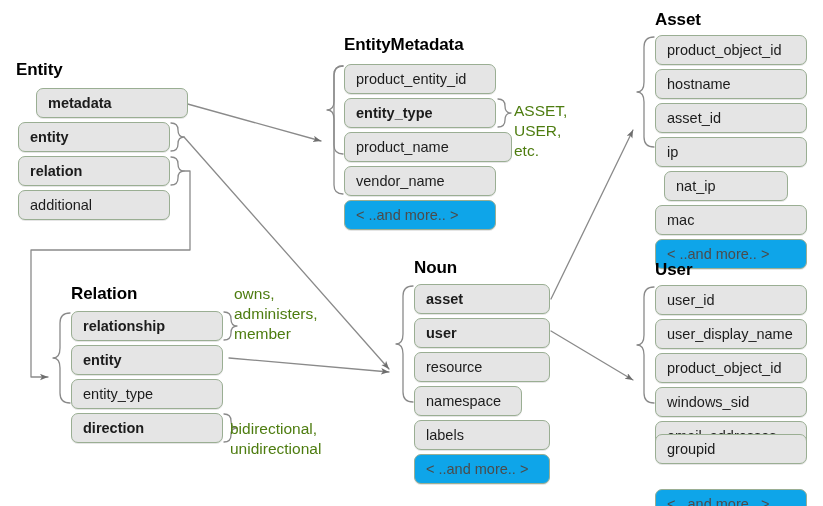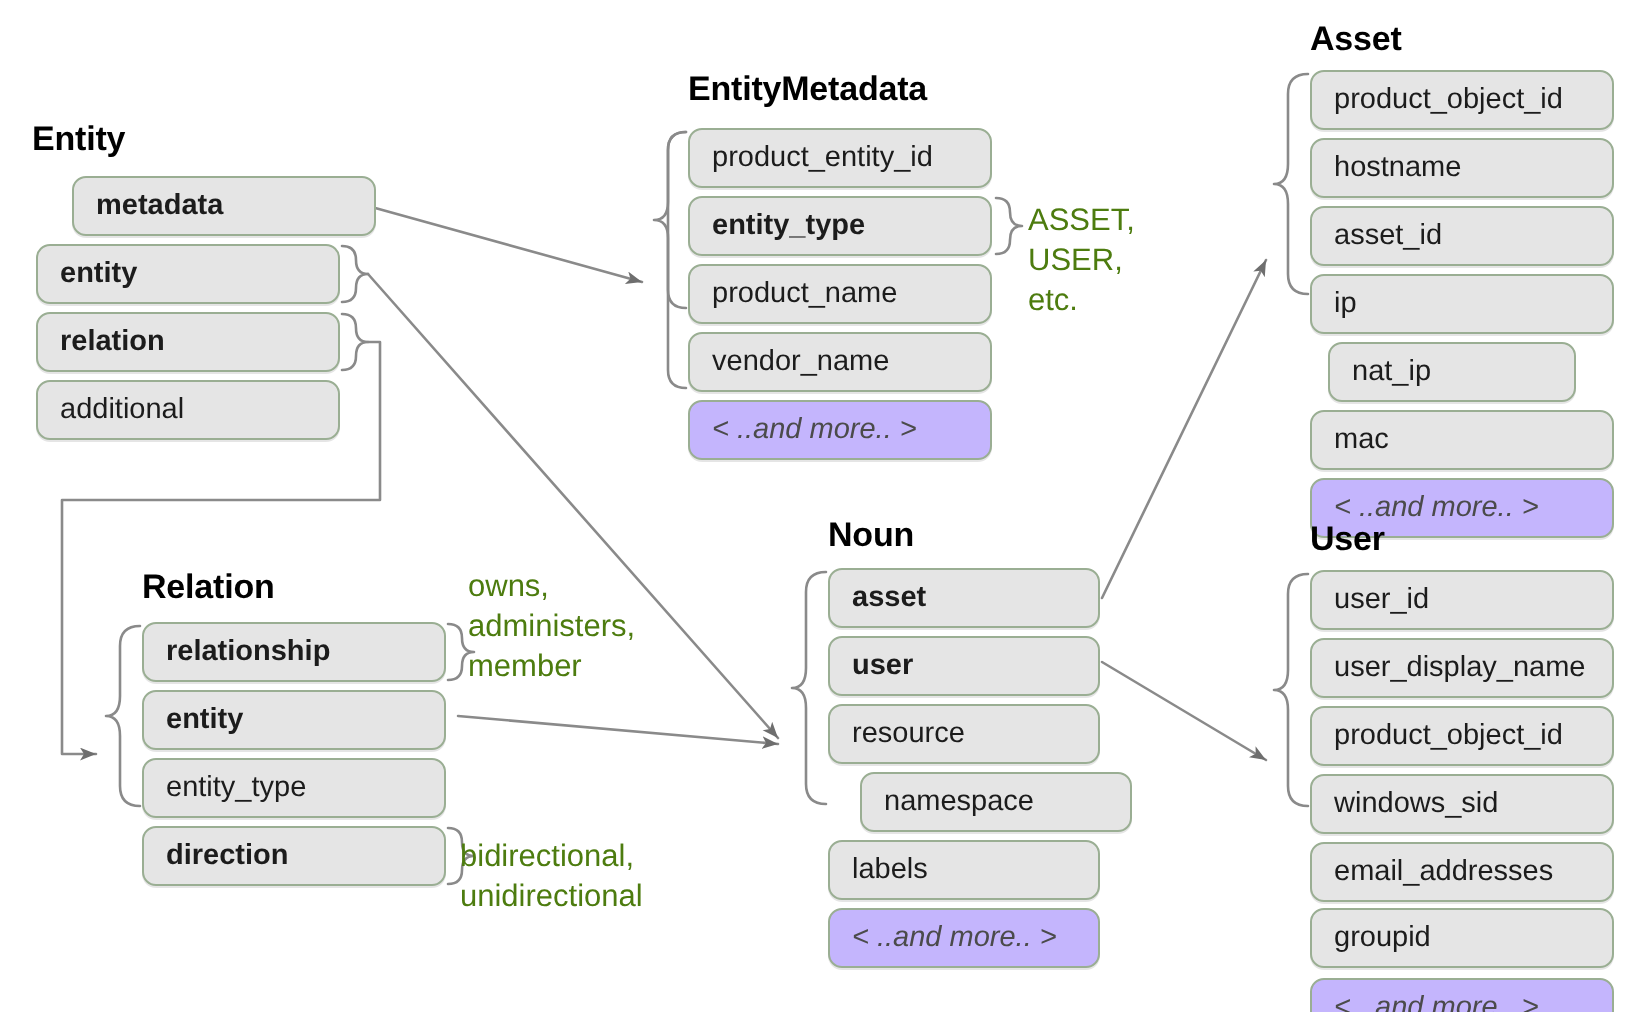--- a/index.html
+++ b/index.html
@@ -15,21 +15,21 @@
   }
   .field{
     position:absolute;box-sizing:border-box;
     background:#e5e5e5;border:1px solid #9aae93;border-radius:7px;
     height:30px;line-height:28px;
     padding:0 0 0 11px;
     font-size:14.5px;color:#1c1c1c;white-space:nowrap;
     box-shadow:0 1px 0 rgba(0,0,0,0.10);
   }
   .field.bold{font-weight:bold;}
-  .field.more{color:#4b4b4b;font-style:italic;background:#c4b5fd;}
+  .field.more{color:#4b4b4b;background:#0ea5e9;}
   .annot{
     position:absolute;font-size:15.5px;color:#4d7c0f;
     line-height:20px;white-space:pre;
   }
 </style>
 </head>
 <body>
 
 <svg id="svg-layer" viewBox="0 0 823 506" xmlns="http://www.w3.org/2000/svg">
   <defs>
@@ -76,50 +76,50 @@
 
 <div id="groups-root">
     <div class="group-title" style="left: 16px; top: 60px;">Entity</div>
     <div class="field bold" style="left: 18px; top: 88px; width: 152px; margin-left: 18px;">metadata</div>
     <div class="field bold" style="left: 18px; top: 122px; width: 152px;">entity</div>
     <div class="field bold" style="left: 18px; top: 156px; width: 152px;">relation</div>
     <div class="field" style="left: 18px; top: 190px; width: 152px;">additional</div>
     <div class="group-title" style="left: 344px; top: 35px;">EntityMetadata</div>
     <div class="field" style="left: 344px; top: 64px; width: 152px;">product_entity_id</div>
     <div class="field bold" style="left: 344px; top: 98px; width: 152px;">entity_type</div>
-    <div class="field" style="left: 344px; top: 132px; width: 152px;">product_name</div>
+    <div class="field" style="left: 344px; top: 132px; width: 168px;">product_name</div>
     <div class="field" style="left: 344px; top: 166px; width: 152px;">vendor_name</div>
     <div class="field more" style="left: 344px; top: 200px; width: 152px;">&lt; ..and more.. &gt;</div>
     <div class="group-title" style="left: 655px; top: 10px;">Asset</div>
     <div class="field" style="left: 655px; top: 35px; width: 152px;">product_object_id</div>
     <div class="field" style="left: 655px; top: 69px; width: 152px;">hostname</div>
     <div class="field" style="left: 655px; top: 103px; width: 152px;">asset_id</div>
     <div class="field" style="left: 655px; top: 137px; width: 152px;">ip</div>
     <div class="field" style="left: 664px; top: 171px; width: 124px;">nat_ip</div>
     <div class="field" style="left: 655px; top: 205px; width: 152px;">mac</div>
     <div class="field more" style="left: 655px; top: 239px; width: 152px;">&lt; ..and more.. &gt;</div>
     <div class="group-title" style="left: 71px; top: 284px;">Relation</div>
     <div class="field bold" style="left: 71px; top: 311px; width: 152px;">relationship</div>
     <div class="field bold" style="left: 71px; top: 345px; width: 152px;">entity</div>
     <div class="field" style="left: 71px; top: 379px; width: 152px;">entity_type</div>
     <div class="field bold" style="left: 71px; top: 413px; width: 152px;">direction</div>
     <div class="group-title" style="left: 414px; top: 258px;">Noun</div>
     <div class="field bold" style="left: 414px; top: 284px; width: 136px;">asset</div>
     <div class="field bold" style="left: 414px; top: 318px; width: 136px;">user</div>
     <div class="field" style="left: 414px; top: 352px; width: 136px;">resource</div>
-    <div class="field" style="left: 414px; top: 386px; width: 136px; margin-left: 16px;">namespace</div>
+    <div class="field" style="left: 414px; top: 386px; width: 108px;">namespace</div>
     <div class="field" style="left: 414px; top: 420px; width: 136px;">labels</div>
     <div class="field more" style="left: 414px; top: 454px; width: 136px;">&lt; ..and more.. &gt;</div>
     <div class="group-title" style="left: 655px; top: 260px;">User</div>
     <div class="field" style="left: 655px; top: 285px; width: 152px;">user_id</div>
     <div class="field" style="left: 655px; top: 319px; width: 152px;">user_display_name</div>
     <div class="field" style="left: 655px; top: 353px; width: 152px;">product_object_id</div>
     <div class="field" style="left: 655px; top: 387px; width: 152px;">windows_sid</div>
     <div class="field" style="left: 655px; top: 421px; width: 152px;">email_addresses</div>
-    <div class="field" style="left: 655px; top: 454px; width: 152px;">groupid</div>
+    <div class="field" style="left: 655px; top: 434px; width: 152px;">groupid</div>
     <div class="field more" style="left: 655px; top: 489px; width: 152px;">&lt; ..and more.. &gt;</div>
   </div>
 
 <div id="annots-root">
     <div class="annot" style="left: 514px; top: 101px;">ASSET,
 USER,
 etc.</div>
     <div class="annot" style="left: 234px; top: 284px;">owns,
 administers,
 member</div>

